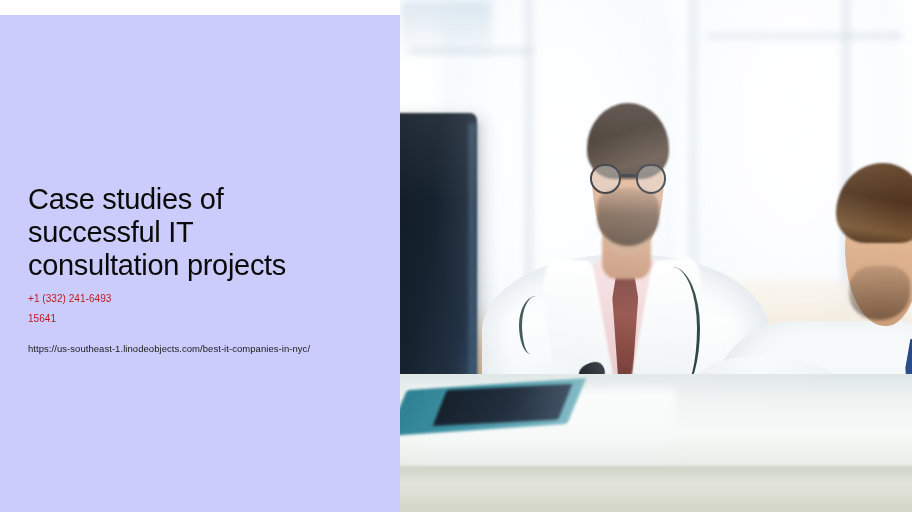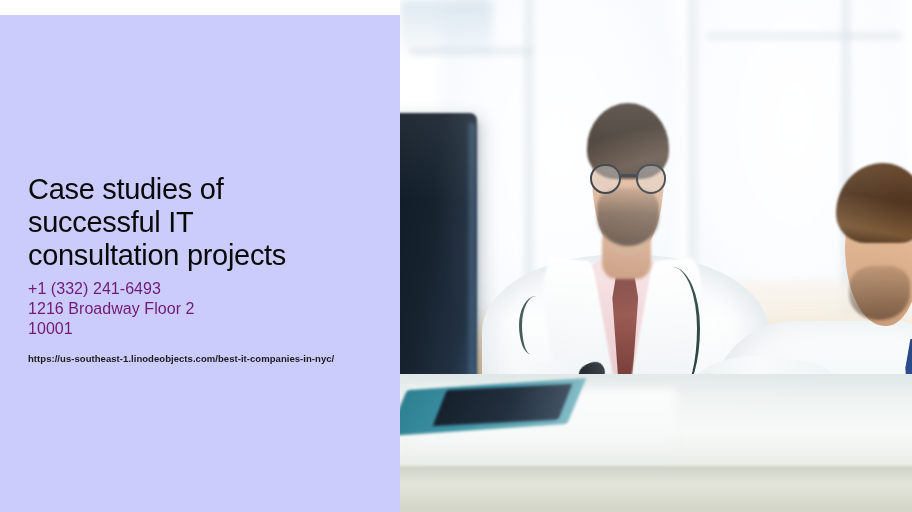--- a/index.html
+++ b/index.html
@@ -48,29 +48,28 @@
   .brand {
     font-size: 19px;
     line-height: 23px;
     font-weight: 400;
     color: #111111;
     letter-spacing: 0.1px;
     margin: 0 0 3px 0;
   }
 
   .contact-line {
-    font-size: 16px;
+    font-size: 10px;
     line-height: 20px;
-    color: #701a75;
+    color: #b91c1c;
     letter-spacing: 0.05px;
   }
 
   .url-block {
     margin-top: 10px;
-    font-weight: bold;
   }
   .url-line {
     font-size: 9.5px;
     line-height: 20px;
     color: #1a1a1a;
     letter-spacing: 0.05px;
     white-space: nowrap;
   }
 
   
@@ -556,24 +555,23 @@
 
 <div class="card">
 
   <div class="info-panel">
 
     <h1 class="headline">Case studies of successful IT consultation projects</h1>
 
 
     <div class="contact-line">+1 (332) 241-6493</div>
 
-    <div class="contact-line">1216 Broadway Floor 2</div>
-
-
-    <div class="contact-line">10001</div>
+
+
+    <div class="contact-line">15641</div>
 
     <div class="url-block">
       <div class="url-line">https://us-southeast-1.linodeobjects.com/best-it-companies-in-nyc/</div>
     </div>
 
   </div>
 
   <div class="photo">
     <div class="photo-inner">
 

